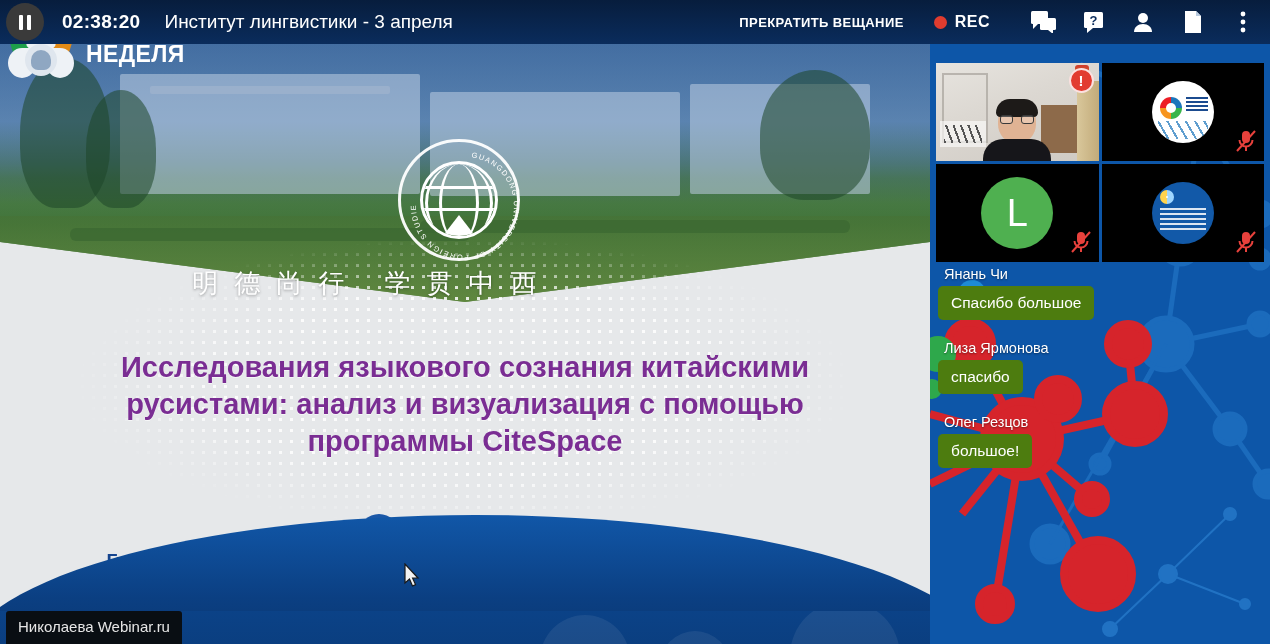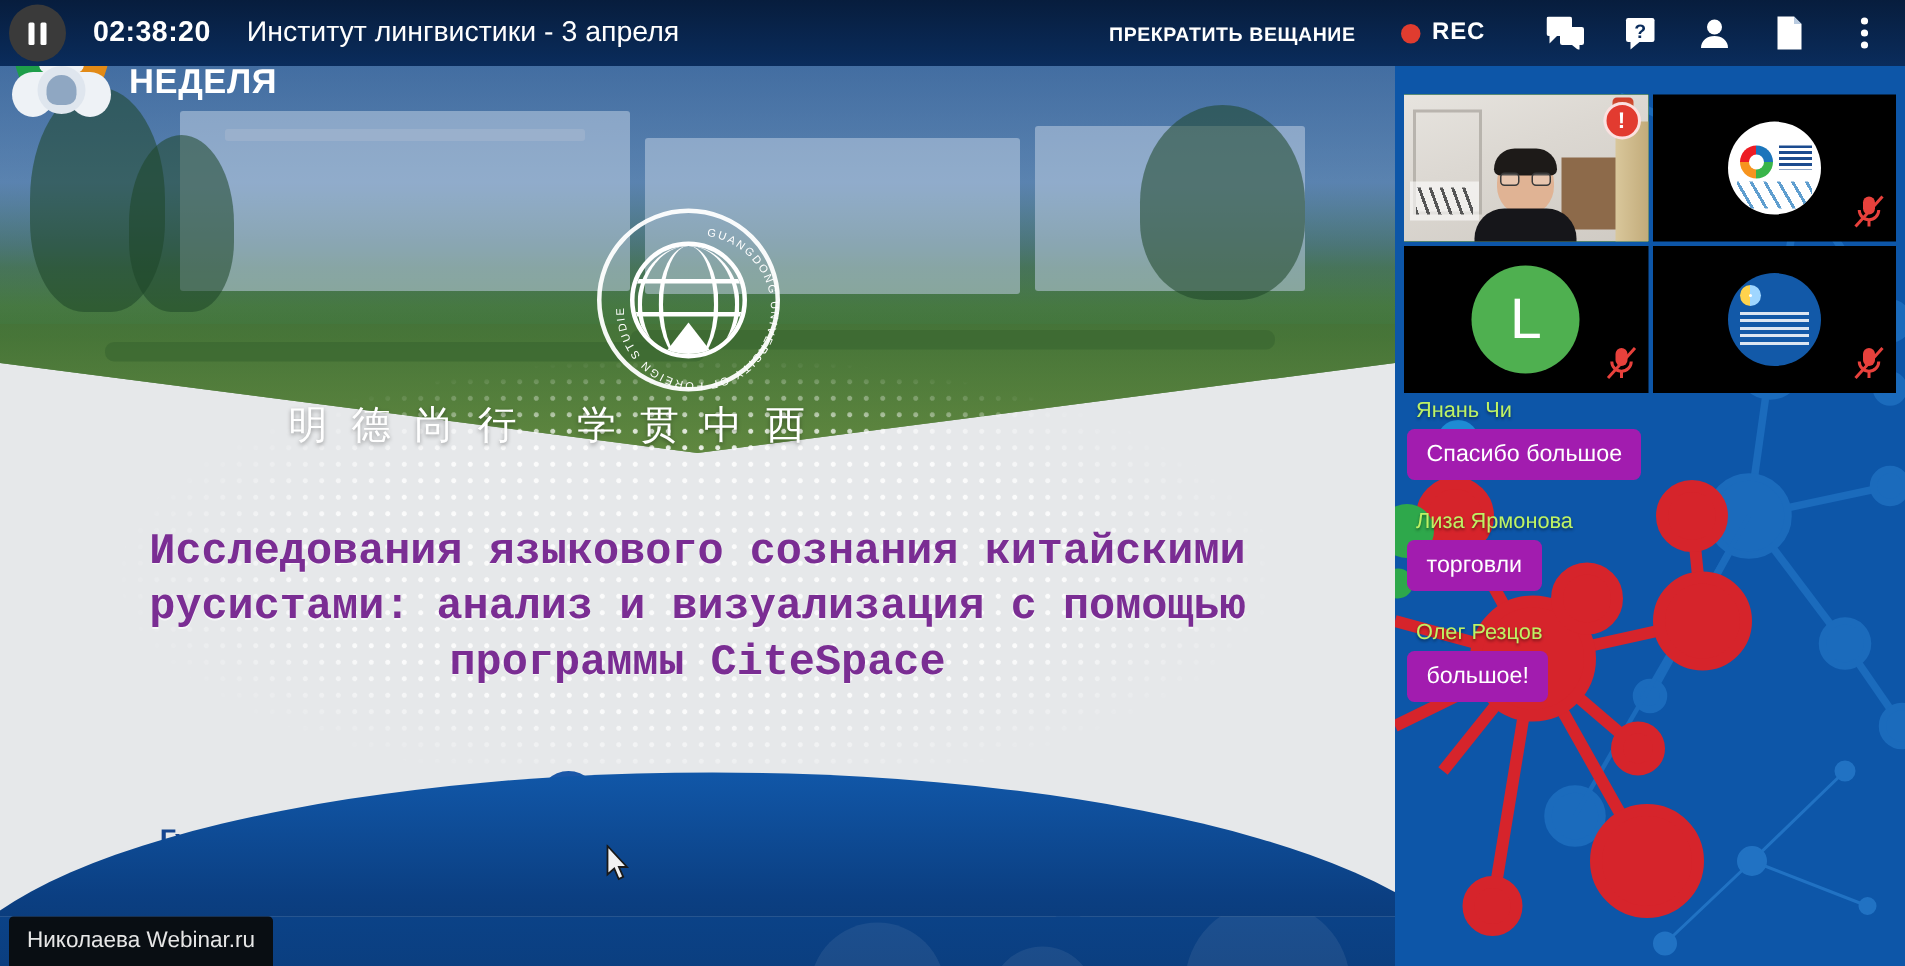--- a/index.html
+++ b/index.html
@@ -94,21 +94,20 @@
   .motto {
     position:absolute; left:0; top:222px; width:745px; text-align:center;
     color:#fff; font-size:26px; letter-spacing:16px; font-family:"DejaVu Sans", sans-serif;
     text-shadow:0 1px 3px rgba(0,0,0,0.35);
   }
 
   .slide-title {
     position:absolute; left:70px; top:305px; width:790px; text-align:center;
     color:#7a2d93; font-size:29px; font-weight:bold; line-height:1.28;
     text-shadow:0 1px 0 rgba(255,255,255,0.6);
-    font-family:Liberation Mono, monospace;
   }
   .author-row {
     position:absolute; left:0; top:470px; width:930px;
     display:flex; align-items:center; justify-content:center; gap:16px;
   }
   .author-badge {
     width:40px; height:40px; border-radius:50%; background:#1a57a7;
     display:flex; align-items:center; justify-content:center;
   }
   .author-name { color:#15458f; font-size:25px; font-weight:bold; }
@@ -205,22 +204,22 @@
                      background:repeating-linear-gradient(60deg, rgba(27,117,187,0.7) 0 2px, transparent 2px 8px); }
   .logo-av.blue { background:#1259a8; }
   .logo-av.blue .lg-lines { left:8px; top:26px; width:46px; height:22px;
                        background:repeating-linear-gradient(180deg,rgba(255,255,255,0.85) 0 2px,transparent 2px 5px); }
   .logo-av.blue .lg-ring { left:8px; top:8px; width:14px; height:14px;
                       background:conic-gradient(#9fd6ff 0 50%, #ffd34d 0 100%); }
 
   .chat-list { position:absolute; left:0; top:222px; width:340px; height:422px; z-index:6;
                padding:0 8px; }
   .chat-item { margin-bottom:8px; }
-  .chat-sender { color:#bef264; font-size:14.5px; margin:0 0 4px 6px; text-shadow:0 1px 2px rgba(0,0,0,0.45); }
-  .chat-bubble { display:inline-block; background:#a21caf; color:#fff; font-size:15.5px;
+  .chat-sender { color:#ffffff; font-size:14.5px; margin:0 0 4px 6px; text-shadow:0 1px 2px rgba(0,0,0,0.45); }
+  .chat-bubble { display:inline-block; background:#4d7c0f; color:#fff; font-size:15.5px;
                  padding:8px 13px; border-radius:5px; max-width:300px; }
 
   
   .tooltip-bottom { position:absolute; left:6px; bottom:0px; z-index:50;
                     background:rgba(10,10,10,0.92); color:#e6e6e6; font-size:15px;
                     padding:7px 12px 9px 12px; border-radius:3px 3px 0 0; }
   
   .cursor { position:absolute; left:404px; top:519px; z-index:45; }
 </style>
 </head>
@@ -498,21 +497,21 @@
 
     <div class="chat-list">
       <div class="chat-item">
         <div class="chat-sender">Янань Чи</div>
         <div class="chat-bubble">Спасибо большое</div>
       </div>
       <div class="chat-item" style="margin-top:20px;">
       </div>
       <div class="chat-item" style="margin-top:20px;">
         <div class="chat-sender">Лиза Ярмонова</div>
-        <div class="chat-bubble">торговли</div>
+        <div class="chat-bubble">спасибо</div>
       </div>
       <div class="chat-item" style="margin-top:20px;">
         <div class="chat-sender">Олег Резцов</div>
         <div class="chat-bubble">большое!</div>
       </div>
     </div>
   </div>
 
   <div class="tooltip-bottom">Николаева Webinar.ru</div>
 </div>

